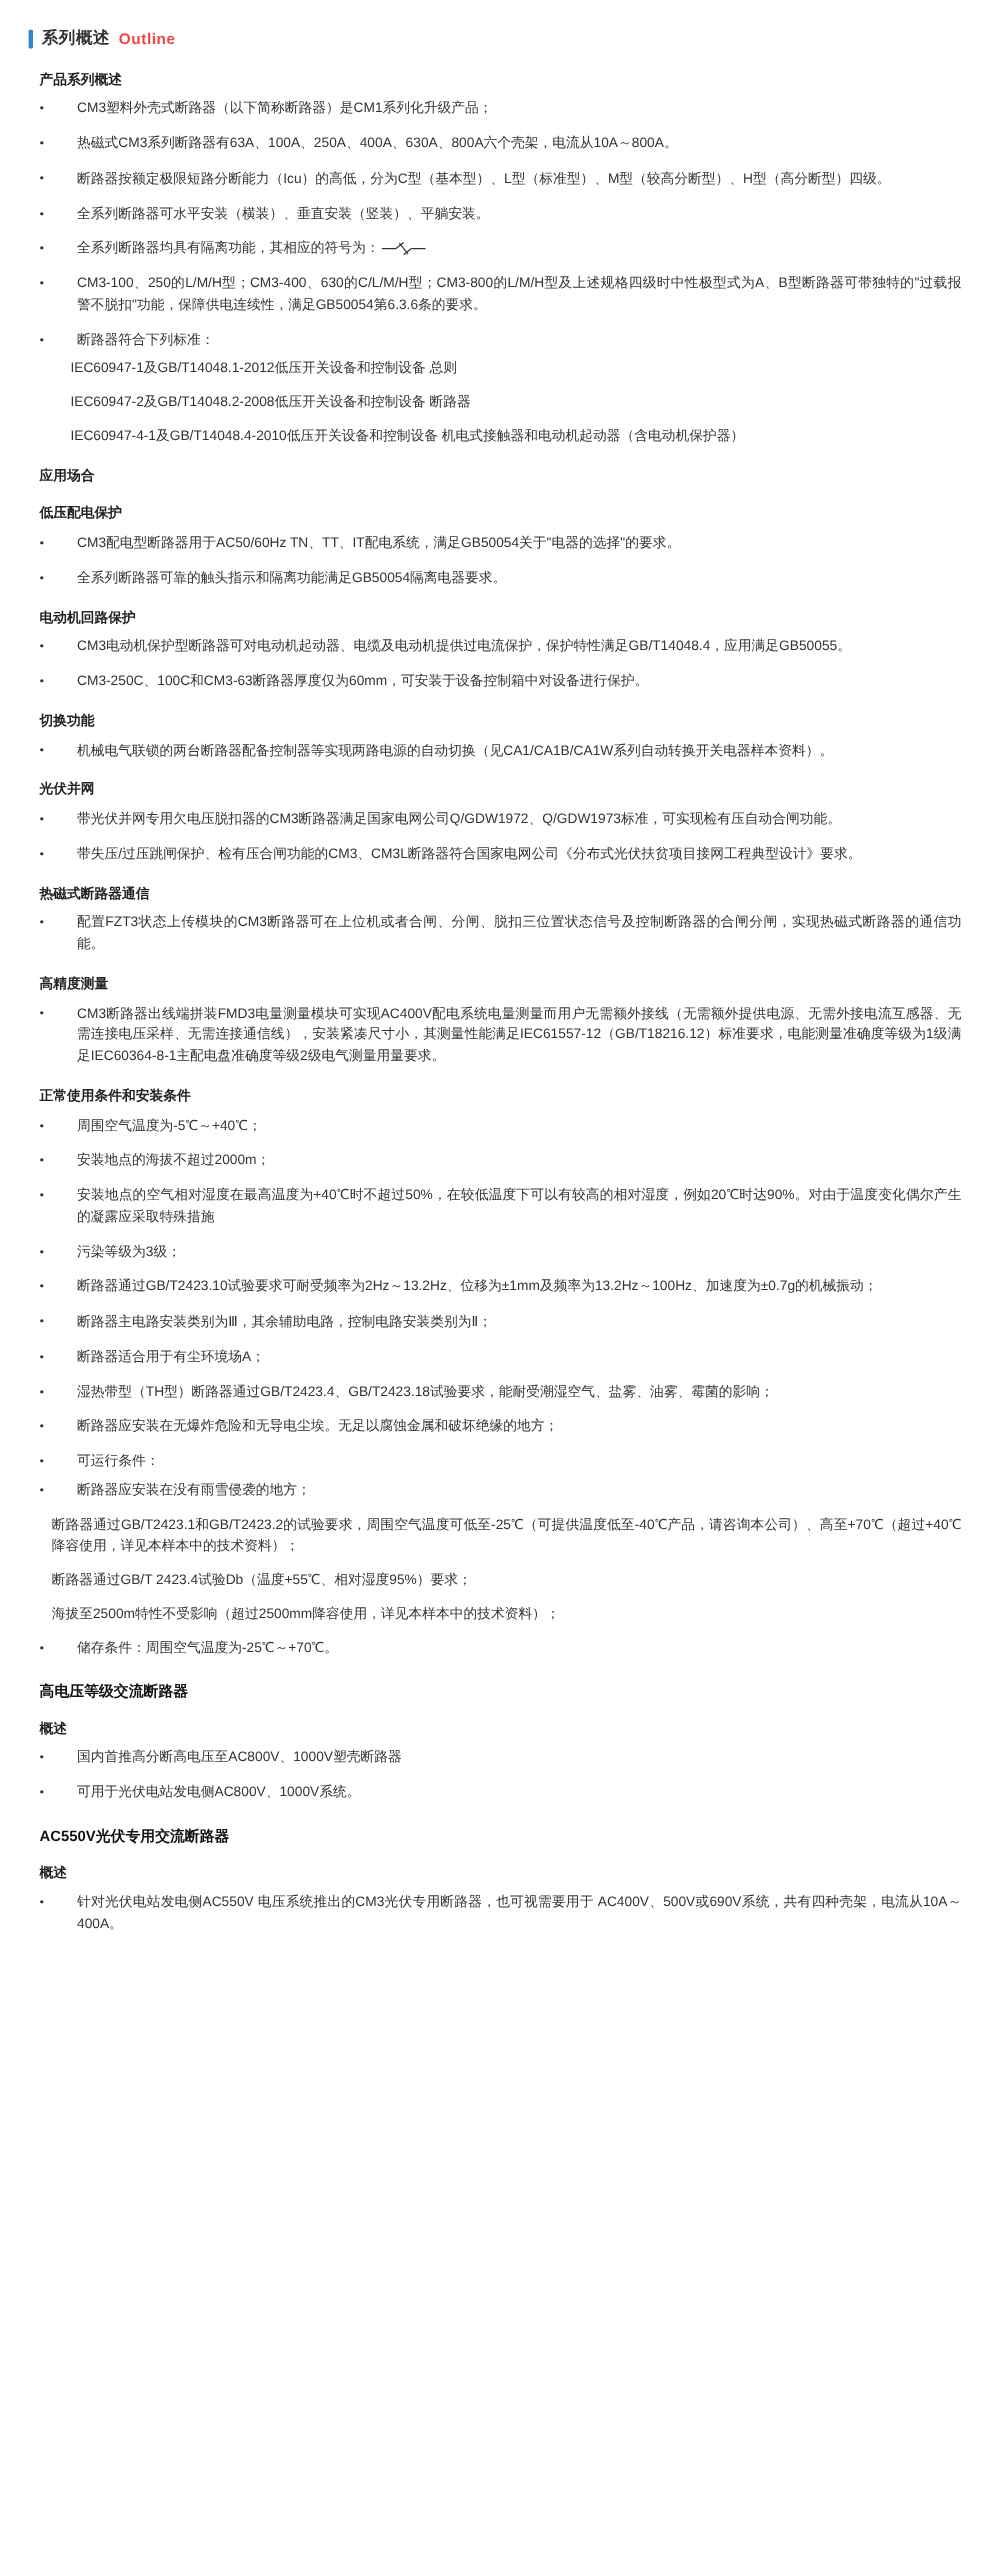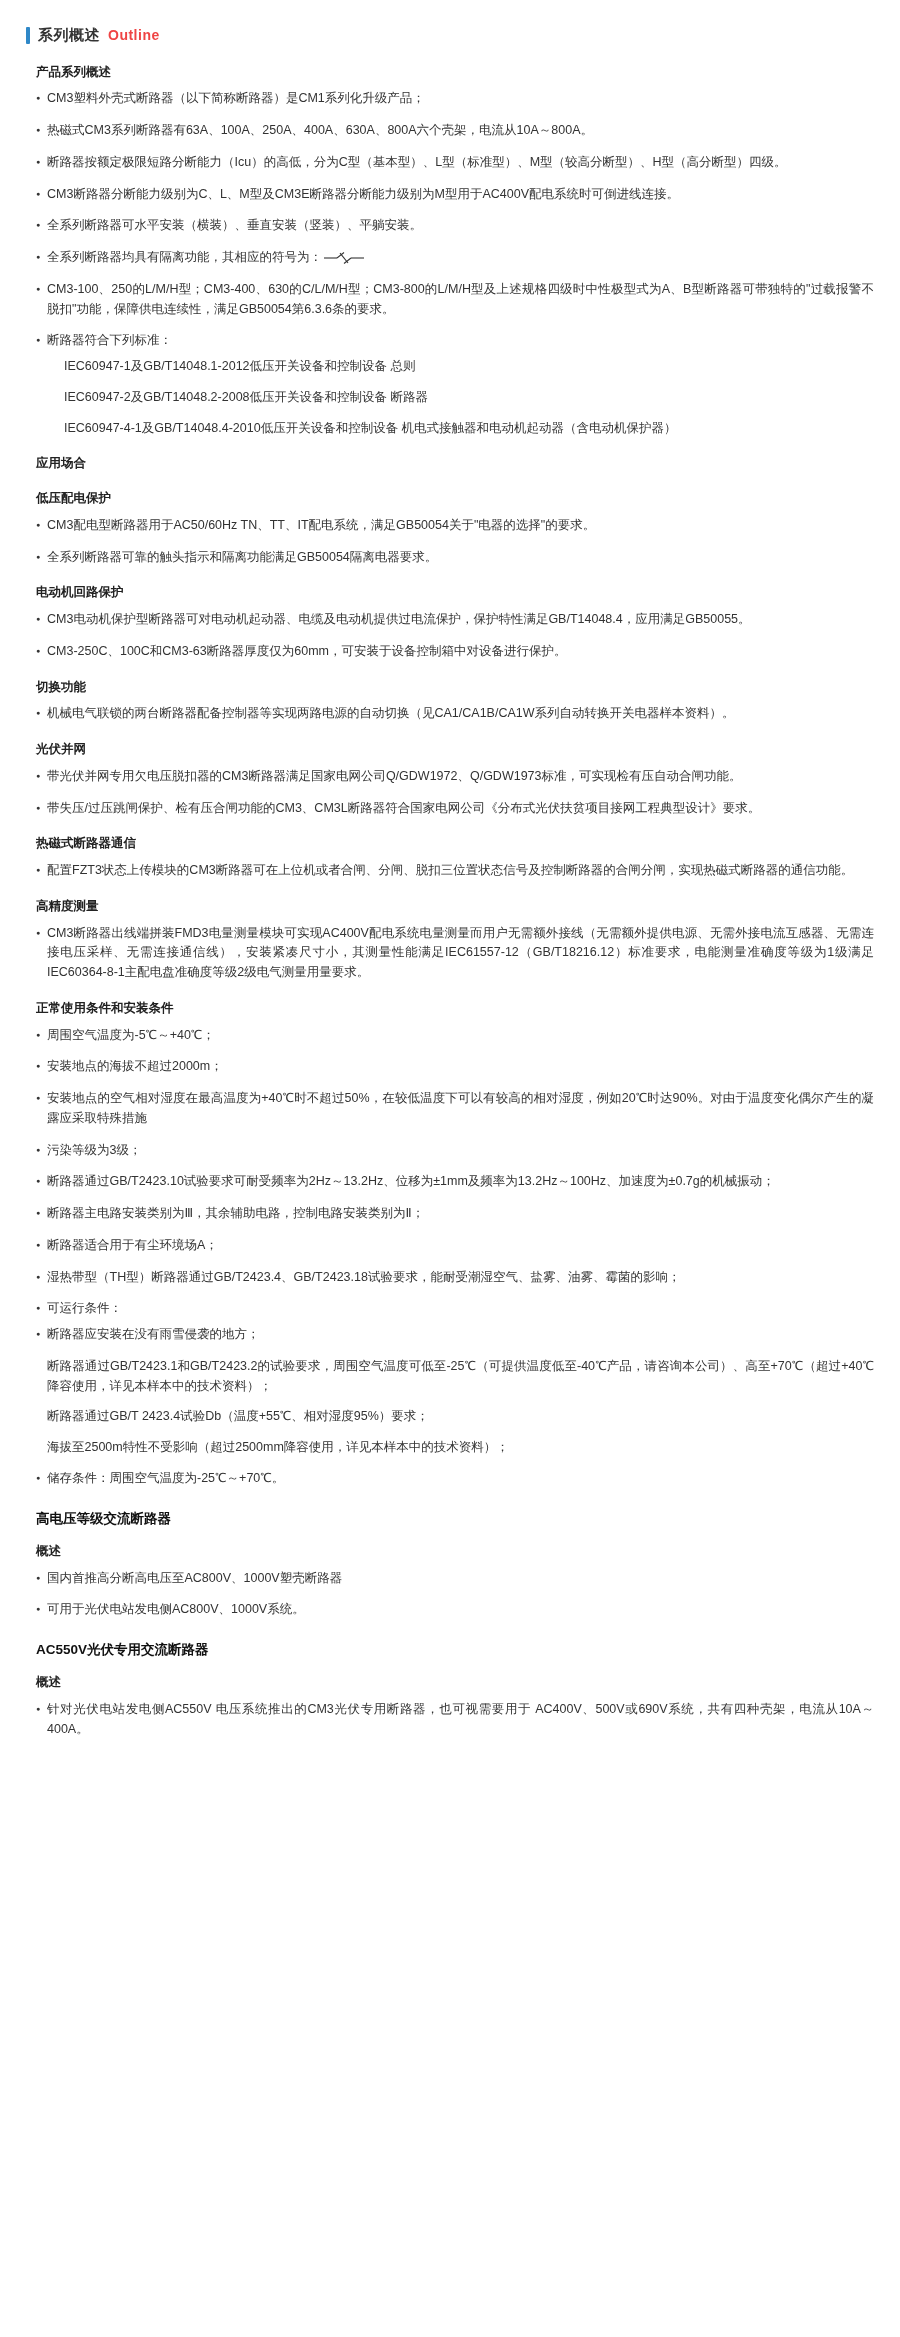--- a/index.html
+++ b/index.html
@@ -73,20 +73,21 @@
     color: #222222;
     margin: 13px 0 8px 10px;
   }
 
   
   .item {
     display: flex;
     align-items: flex-start;
     margin: 0 0 12px 0;
     padding-left: 10px;
+    gap: 23px;
   }
   .bullet {
     flex: 0 0 auto;
     width: 11px;
     font-size: 12.5px;
     line-height: 1.55;
     color: #333333;
   }
   .bullet.dot::before {
     content: "\25CF";
@@ -144,24 +145,20 @@
     <span class="bullet dot"></span>
     <span class="text">CM3塑料外壳式断路器（以下简称断路器）是CM1系列化升级产品；</span>
   </div>
   <div class="item">
     <span class="bullet dot"></span>
     <span class="text">热磁式CM3系列断路器有63A、100A、250A、400A、630A、800A六个壳架，电流从10A～800A。</span>
   </div>
   <div class="item">
     <span class="bullet dot"></span>
     <span class="text">断路器按额定极限短路分断能力（Icu）的高低，分为C型（基本型）、L型（标准型）、M型（较高分断型）、H型（高分断型）四级。</span>
-  </div>
-  <div class="item">
-    <span class="bullet dot"></span>
-    <span class="text">CM3断路器分断能力级别为C、L、M型及CM3E断路器分断能力级别为M型用于AC400V配电系统时可倒进线连接。</span>
   </div>
   <div class="item">
     <span class="bullet dot"></span>
     <span class="text">全系列断路器可水平安装（横装）、垂直安装（竖装）、平躺安装。</span>
   </div>
   <div class="item">
     <span class="bullet dot"></span>
     <span class="text">
       <span>全系列断路器均具有隔离功能，其相应的符号为：</span><span class="sym">
           <svg width="40" height="14" viewBox="0 0 40 14">
@@ -263,20 +260,24 @@
     <span class="text">断路器主电路安装类别为Ⅲ，其余辅助电路，控制电路安装类别为Ⅱ；</span>
   </div>
   <div class="item">
     <span class="bullet dot"></span>
     <span class="text">断路器适合用于有尘环境场A；</span>
   </div>
   <div class="item">
     <span class="bullet dot"></span>
     <span class="text">湿热带型（TH型）断路器通过GB/T2423.4、GB/T2423.18试验要求，能耐受潮湿空气、盐雾、油雾、霉菌的影响；</span>
   </div>
+  <div class="item">
+    <span class="bullet dot"></span>
+    <span class="text">断路器应安装在无爆炸危险和无导电尘埃。无足以腐蚀金属和破坏绝缘的地方；</span>
+  </div>
   <div class="item tight">
     <span class="bullet dot"></span>
     <span class="text">可运行条件：</span>
   </div>
   <div class="item">
     <span class="bullet dot"></span>
     <span class="text">断路器应安装在没有雨雪侵袭的地方；</span>
   </div>
 
   <div class="plain">断路器通过GB/T2423.1和GB/T2423.2的试验要求，周围空气温度可低至-25℃（可提供温度低至-40℃产品，请咨询本公司）、高至+70℃（超过+40℃降容使用，详见本样本中的技术资料）；</div>

